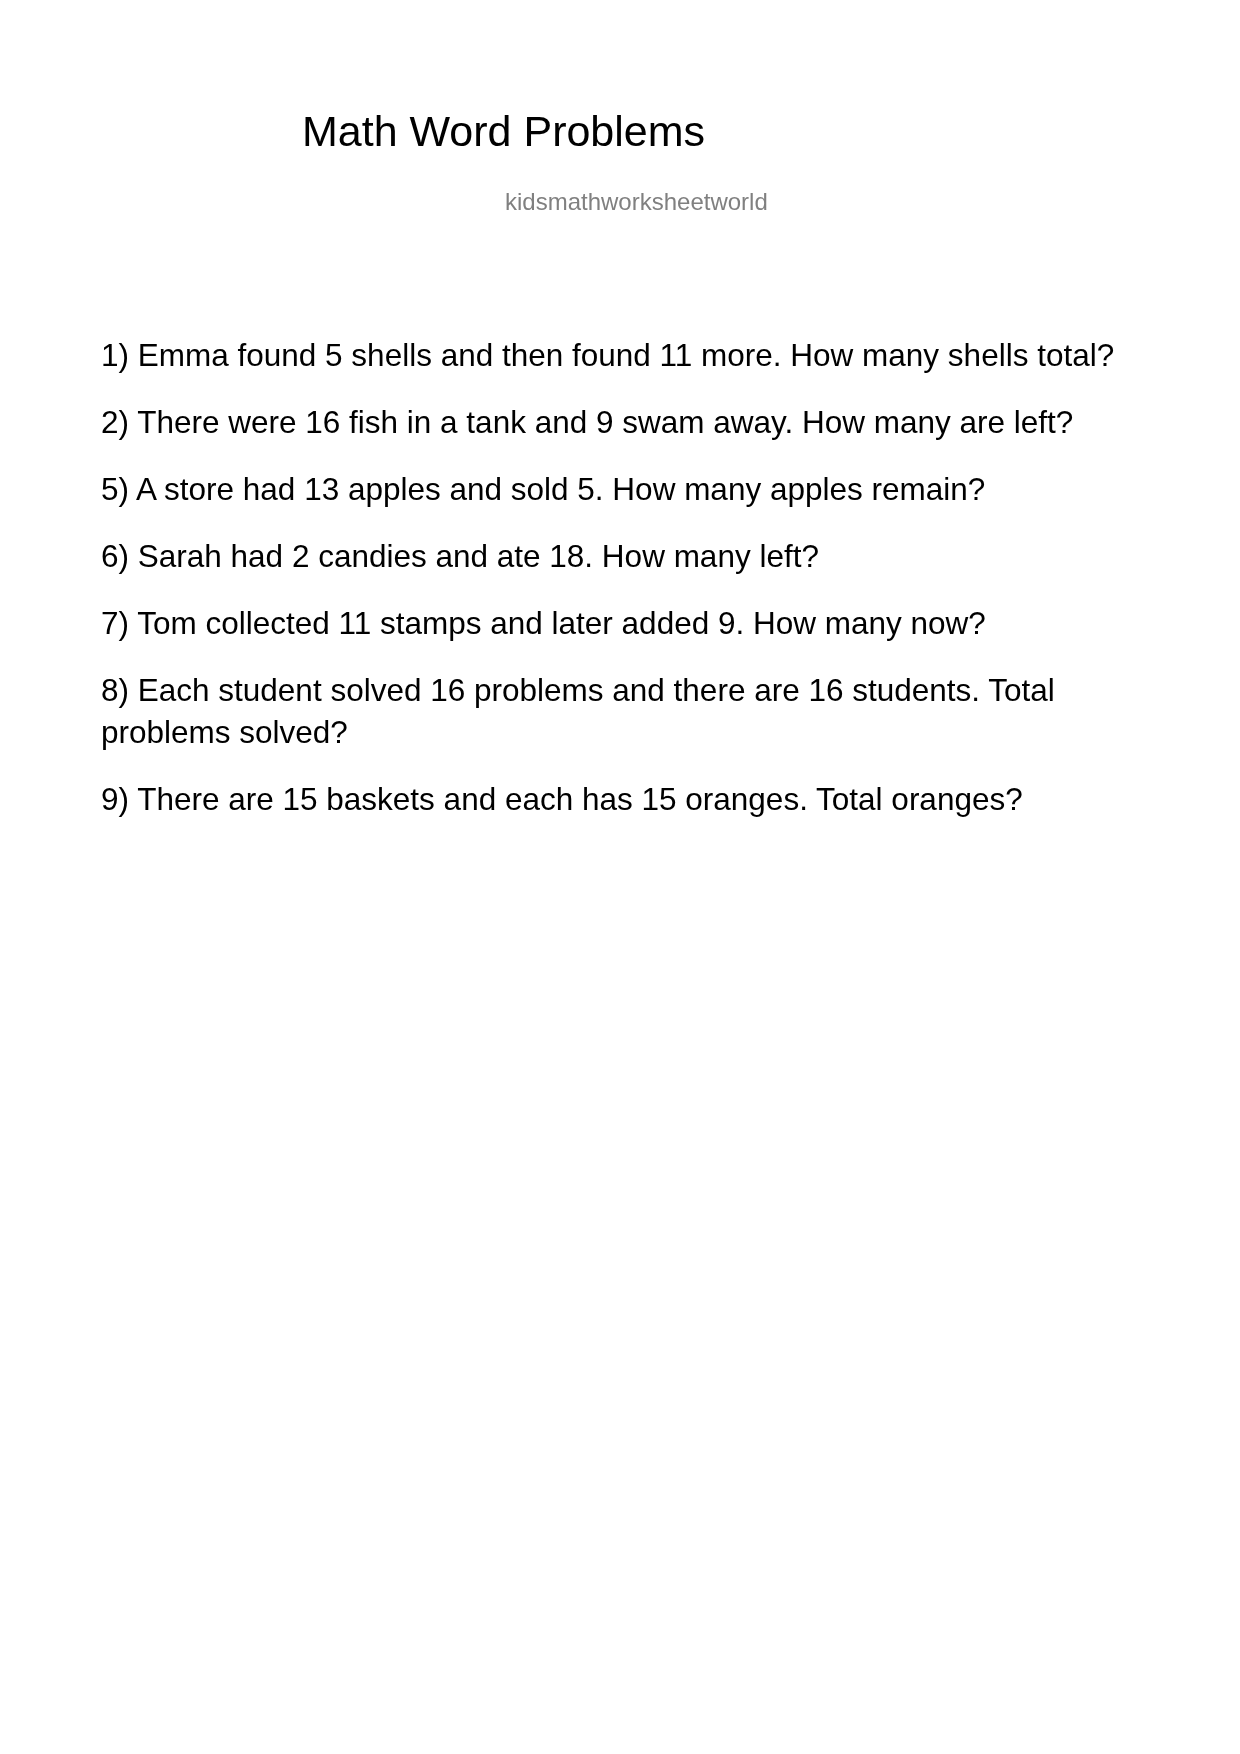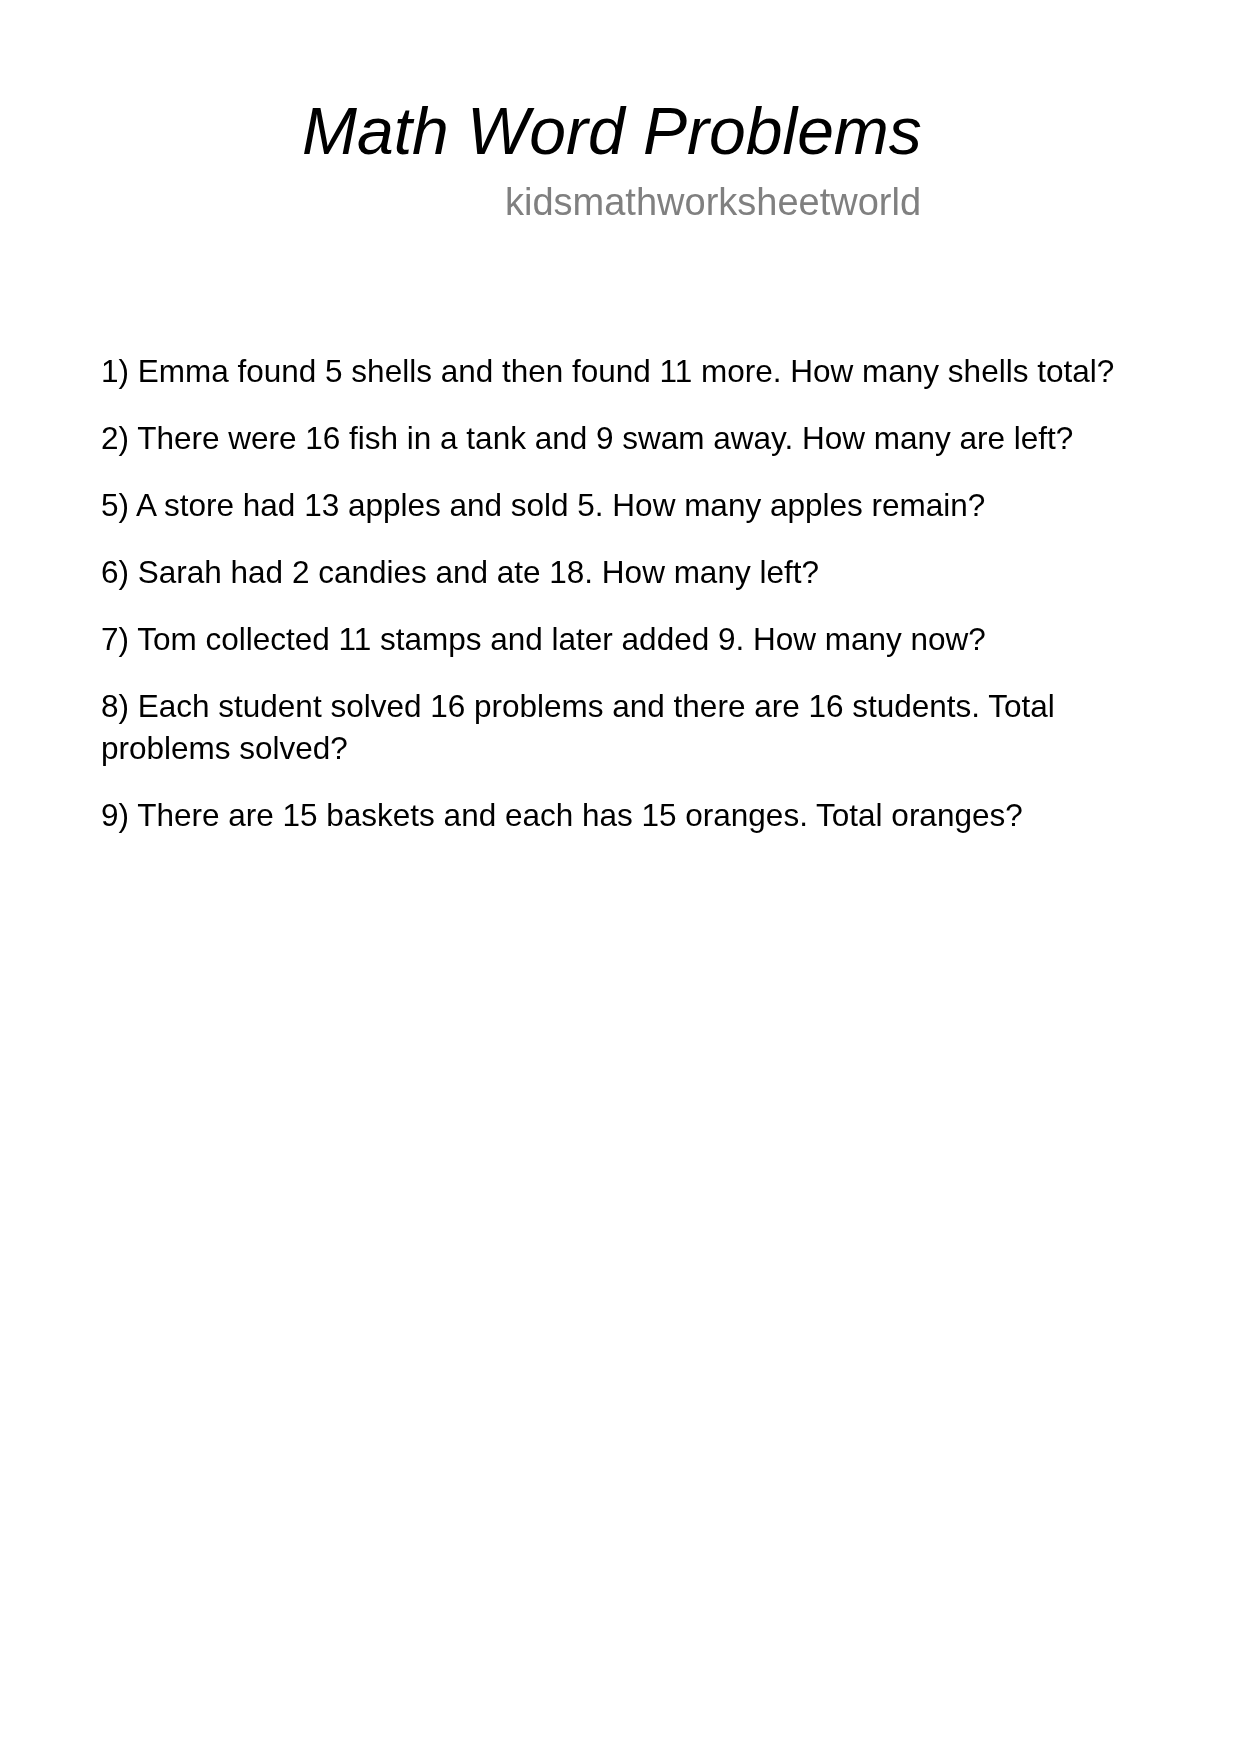--- a/index.html
+++ b/index.html
@@ -12,40 +12,39 @@
       height: 1754px;
       position: relative;
       overflow: hidden;
       font-family: "Liberation Sans", sans-serif;
       color: #000000;
     }
     .title {
       position: absolute;
       left: 302px;
       top: 96px;
-      font-size: 66px;
+      font-size: 43px;
       line-height: 70px;
       font-weight: normal;
       margin: 0;
       white-space: nowrap;
-      font-style: italic;
     }
     .subtitle {
       position: absolute;
       left: 505px;
       top: 182px;
-      font-size: 38px;
+      font-size: 24px;
       line-height: 40px;
       color: #808080;
       white-space: nowrap;
     }
     .problems {
       position: absolute;
       left: 101px;
-      top: 350px;
+      top: 334px;
       width: 1050px;
       margin: 0;
       padding: 0;
       list-style: none;
     }
     .problem {
       font-size: 31.5px;
       line-height: 42px;
       margin: 0 0 25px 0;
       padding: 0;

